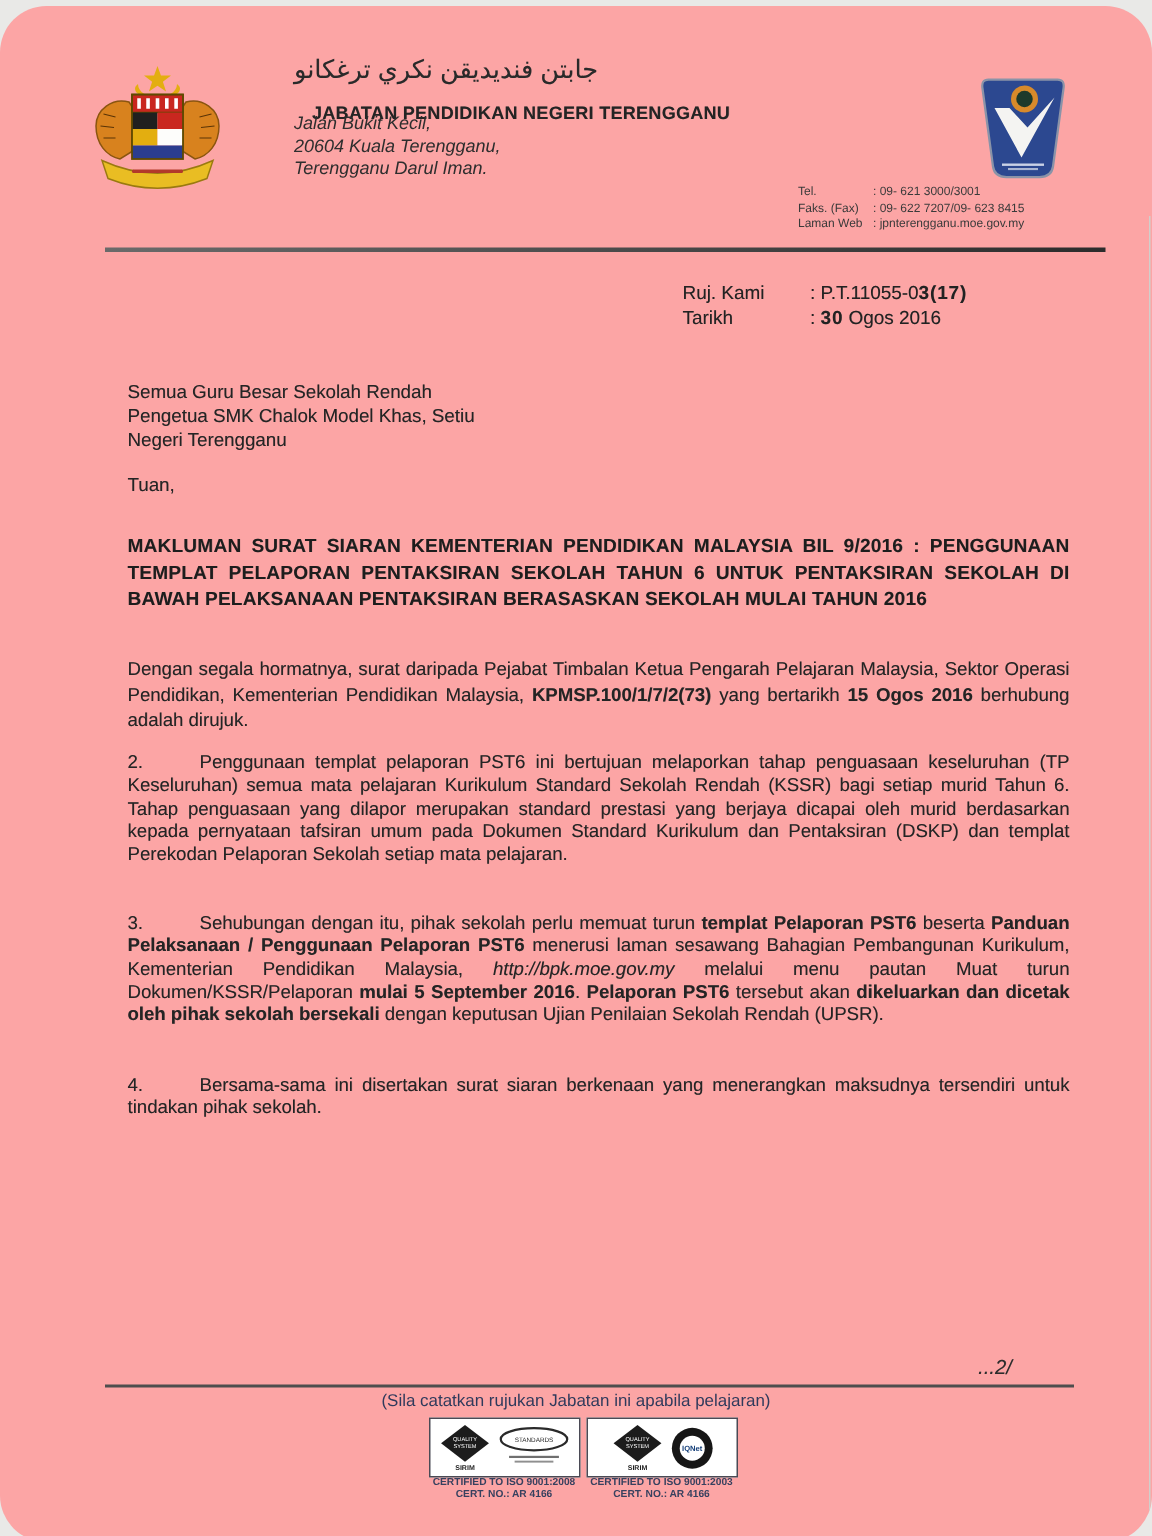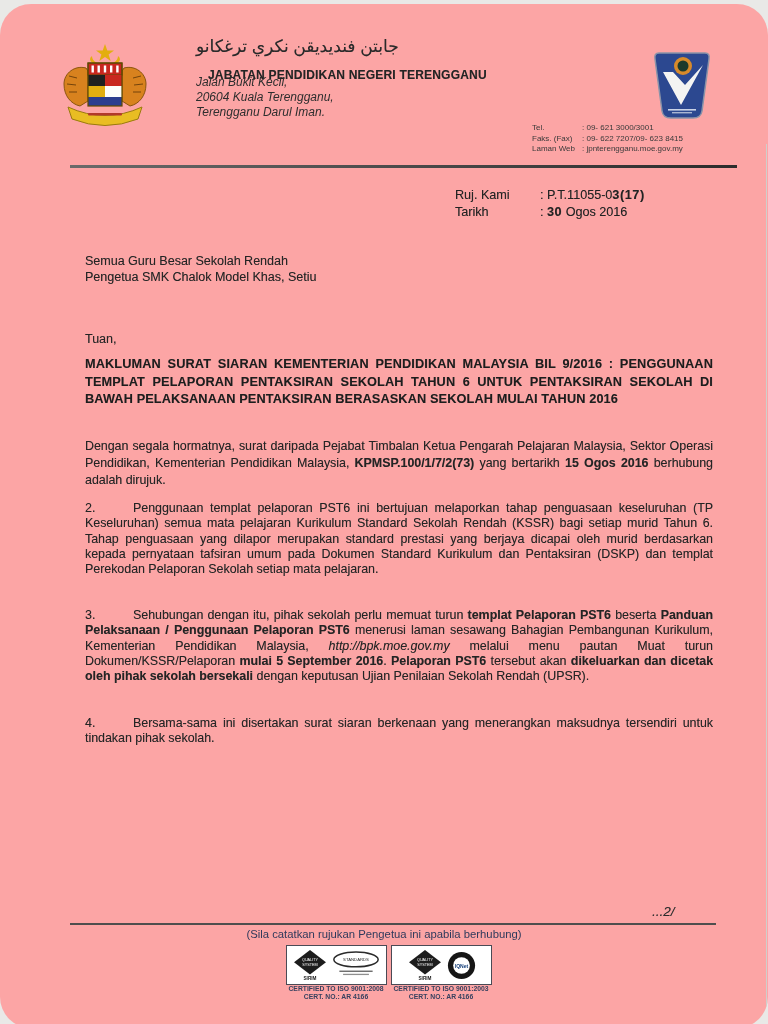--- a/index.html
+++ b/index.html
@@ -18,21 +18,21 @@
   .contact{position:absolute;left:532px;top:119px;font-size:8px;line-height:10.5px;color:#3a3a3a;}
   .contact .cl{display:inline-block;width:50px;}
   .rule1{position:absolute;left:70px;top:161px;width:667px;height:2.5px;background:linear-gradient(to right,#6a6a6a,#2c2c2c);}
   .edge-line{position:absolute;right:1px;top:140px;bottom:0;width:1px;background:#cfcfcc;}
   
   .ref{position:absolute;left:455px;top:183px;font-size:12.6px;line-height:16.5px;color:#222;}
   .ref .rl{display:inline-block;width:85px;}
   .hand{font-weight:700;letter-spacing:0.6px;}
   
   .recipient{position:absolute;left:85px;top:249px;font-size:12.5px;line-height:16px;color:#242424;}
-  .salutation{position:absolute;left:85px;top:328px;font-size:12.5px;color:#242424;}
+  .salutation{position:absolute;left:85px;top:312px;font-size:12.5px;color:#242424;}
   .subject{position:absolute;left:85px;top:352px;width:628px;text-align:justify;
     font-size:12.7px;font-weight:700;line-height:17.6px;letter-spacing:0.15px;color:#1d1d1d;}
   .para{position:absolute;left:85px;width:628px;text-align:justify;font-size:12.4px;line-height:15.3px;color:#242424;}
   #p1{top:434px;line-height:16.9px;}
   #p2{top:497px;}
   #p3{top:604px;}
   #p4{top:712px;}
   .pnum{display:inline-block;width:48px;}
   .b{font-weight:700;}
   .i{font-style:italic;}
@@ -123,34 +123,35 @@
       <span class="rl">Ruj. Kami</span><span>: P.T.11055-0</span><span class="hand">3</span><span class="hand">(17)</span>
     </div>
     <div>
       <span class="rl">Tarikh</span><span>: </span><span class="hand">30</span><span> Ogos 2016</span>
     </div>
   </div>
 
   <div class="recipient soft">
     <div>Semua Guru Besar Sekolah Rendah</div>
     <div>Pengetua SMK Chalok Model Khas, Setiu</div>
+    <div>Negeri Terengganu</div>
   </div>
 
   <div class="salutation soft">Tuan,</div>
 
   <div class="subject soft">MAKLUMAN SURAT SIARAN KEMENTERIAN PENDIDIKAN MALAYSIA BIL 9/2016 : PENGGUNAAN TEMPLAT PELAPORAN PENTAKSIRAN SEKOLAH TAHUN 6 UNTUK PENTAKSIRAN SEKOLAH DI BAWAH PELAKSANAAN PENTAKSIRAN BERASASKAN SEKOLAH MULAI TAHUN 2016</div>
 
   <div id="p1" class="para soft"><span>Dengan segala hormatnya, surat daripada Pejabat Timbalan Ketua Pengarah Pelajaran Malaysia, Sektor Operasi Pendidikan, Kementerian Pendidikan Malaysia, </span><span class="b">KPMSP.100/1/7/2(73)</span><span> yang bertarikh </span><span class="b">15 Ogos 2016</span><span> berhubung adalah dirujuk.</span></div>
   <div id="p2" class="para soft"><span class="pnum">2.</span><span>Penggunaan templat pelaporan PST6 ini bertujuan melaporkan tahap penguasaan keseluruhan (TP Keseluruhan) semua mata pelajaran Kurikulum Standard Sekolah Rendah (KSSR) bagi setiap murid Tahun 6. Tahap penguasaan yang dilapor merupakan standard prestasi yang berjaya dicapai oleh murid berdasarkan kepada pernyataan tafsiran umum pada Dokumen Standard Kurikulum dan Pentaksiran (DSKP) dan templat Perekodan Pelaporan Sekolah setiap mata pelajaran.</span></div>
   <div id="p3" class="para soft"><span class="pnum">3.</span><span>Sehubungan dengan itu, pihak sekolah perlu memuat turun </span><span class="b">templat Pelaporan PST6</span><span> beserta </span><span class="b">Panduan Pelaksanaan / Penggunaan Pelaporan PST6</span><span> menerusi laman sesawang Bahagian Pembangunan Kurikulum, Kementerian Pendidikan Malaysia, </span><span class="i">http://bpk.moe.gov.my</span><span> melalui menu pautan Muat turun Dokumen/KSSR/Pelaporan </span><span class="b">mulai 5 September 2016</span><span>. </span><span class="b">Pelaporan PST6</span><span> tersebut akan </span><span class="b">dikeluarkan dan dicetak oleh pihak sekolah bersekali</span><span> dengan keputusan Ujian Penilaian Sekolah Rendah (UPSR).</span></div>
   <div id="p4" class="para soft"><span class="pnum">4.</span><span>Bersama-sama ini disertakan surat siaran berkenaan yang menerangkan maksudnya tersendiri untuk tindakan pihak sekolah.</span></div>
 
   <div class="page-marker soft">...2/</div>
   <div class="rule2"></div>
-  <div class="foot-note">(Sila catatkan rujukan Pengetua ini apabila berhubung)</div>
+  <div class="foot-note">(Sila catatkan rujukan Jabatan ini apabila pelajaran)</div>
 
   <div id="cbox1" class="cbox">
     <svg viewBox="0 0 36 33" width="34" height="31" aria-hidden="true">
       <polygon points="18,0 35,13 18,26 1,13" fill="#1c1c1c"></polygon>
       <text x="18" y="11.5" font-size="4" fill="#fff" text-anchor="middle">QUALITY</text>
       <text x="18" y="16.5" font-size="4" fill="#fff" text-anchor="middle">SYSTEM</text>
       <text x="18" y="32" font-size="5" font-weight="bold" fill="#1c1c1c" text-anchor="middle">SIRIM</text>
     </svg>
     <svg viewBox="0 0 52 30" width="48" height="28" aria-hidden="true">
       <ellipse cx="26" cy="9" rx="24" ry="8" fill="none" stroke="#2a2a2a" stroke-width="1.6"></ellipse>

